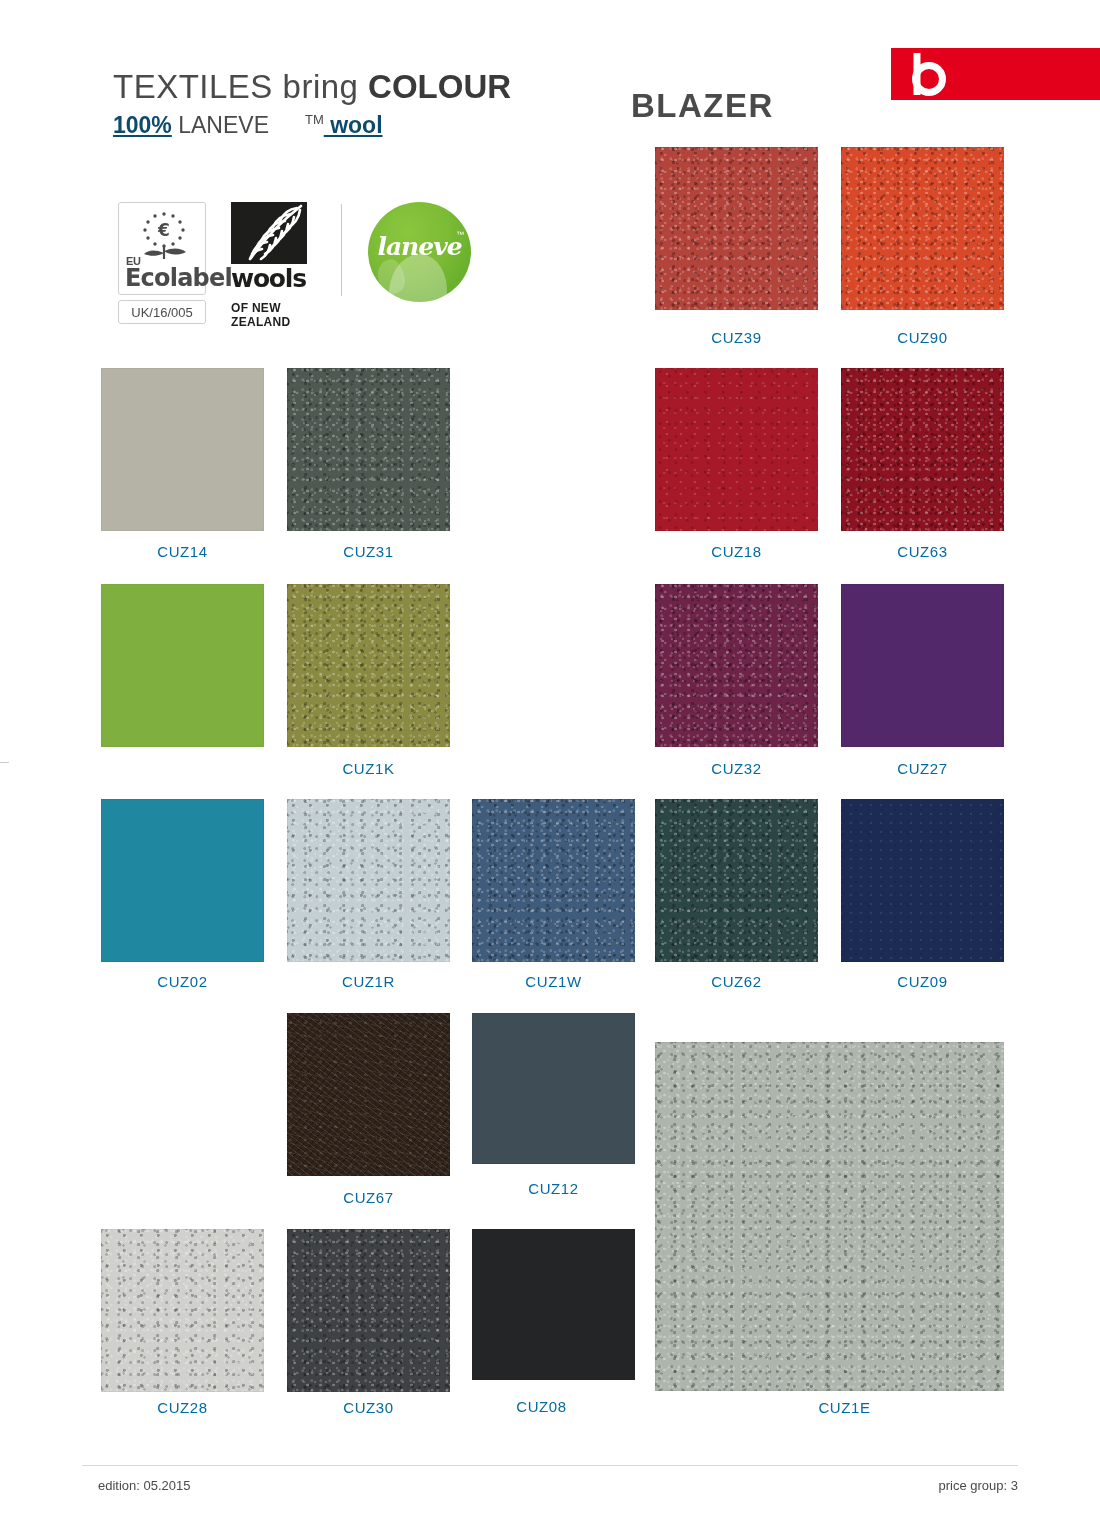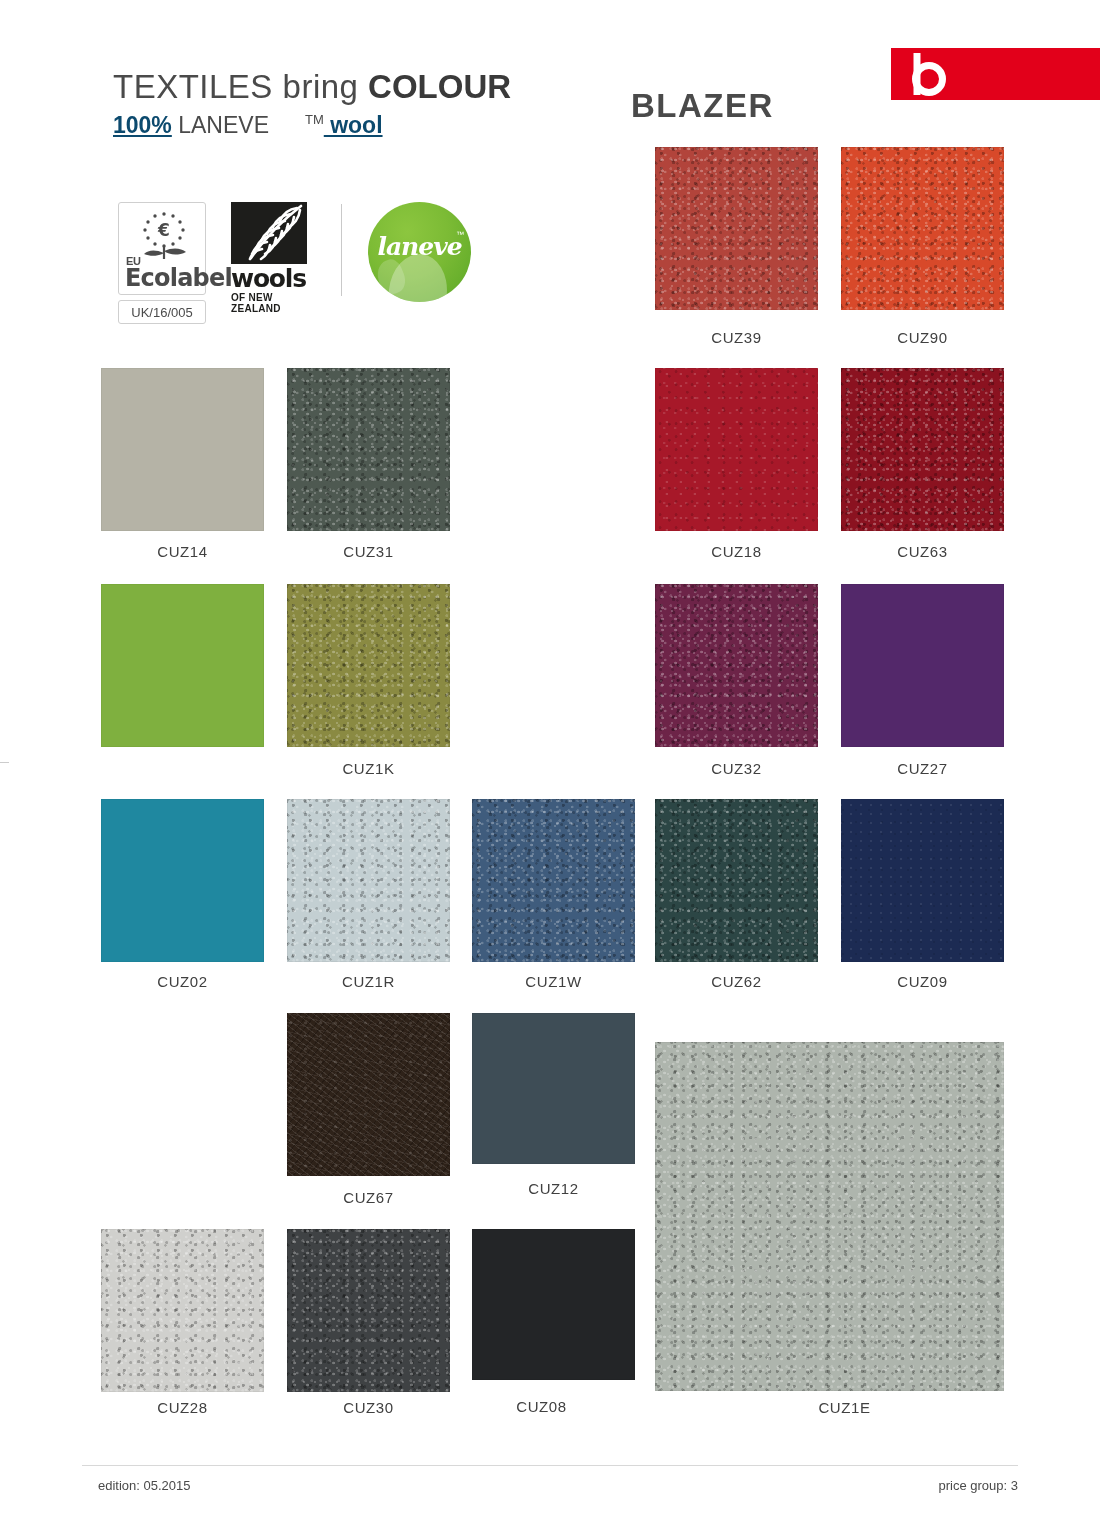--- a/index.html
+++ b/index.html
@@ -113,22 +113,22 @@
   }
   .wools-name {
     margin-top: 2px;
     font-size: 25px; font-weight: 700; color: #1d1d1b;
     letter-spacing: -1.2px;
     line-height: 1;
     font-family: "DejaVu Sans", sans-serif;
     position: relative;
   }
   .wools-sub {
-    font-size: 10px; font-weight: 700; color: #1d1d1b;
-    letter-spacing: 0.3px; margin-top: 1px;
+    font-size: 12px; font-weight: 700; color: #1d1d1b;
+    letter-spacing: 0.3px; margin-top: 10px;
   }
 
   .cert-div {
     width: 1px; height: 92px;
     background: #c9c9c9;
     margin-left: 22px; margin-right: 26px;
     margin-top: 2px;
   }
 
   .cert-laneve { width: 106px; }
@@ -185,21 +185,21 @@
   .swatch .chip::after {
     content: "";
     position: absolute;
     inset: 0;
     box-shadow: inset 0 0 0 1px rgba(0,0,0,0.04);
   }
   .swatch-label {
     position: absolute;
     text-align: center;
     font-size: 15px;
-    color: #404040;
+    color: #0369a1;
     letter-spacing: 0.6px;
     white-space: nowrap;
   }
 
   
   .tex-heavy::before,
   .tex-med::before,
   .tex-fine::before,
   .tex-fiber::before,
   .tex-flat::before {

